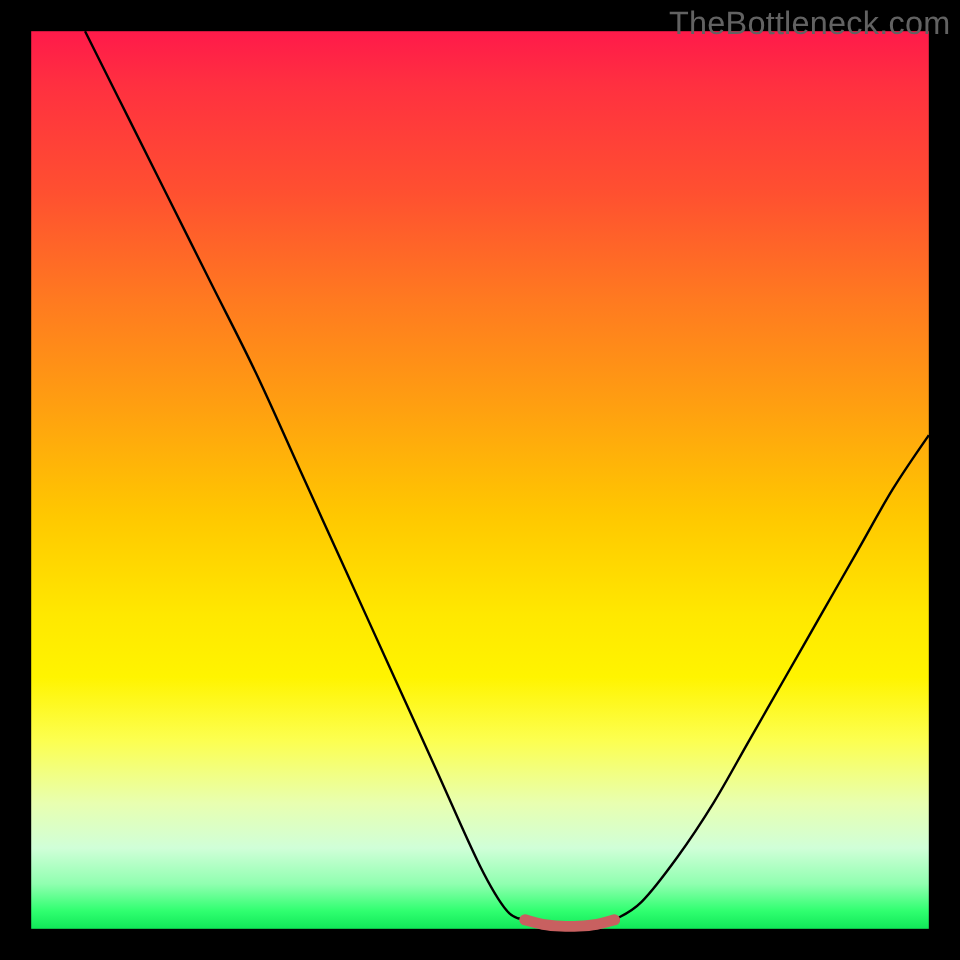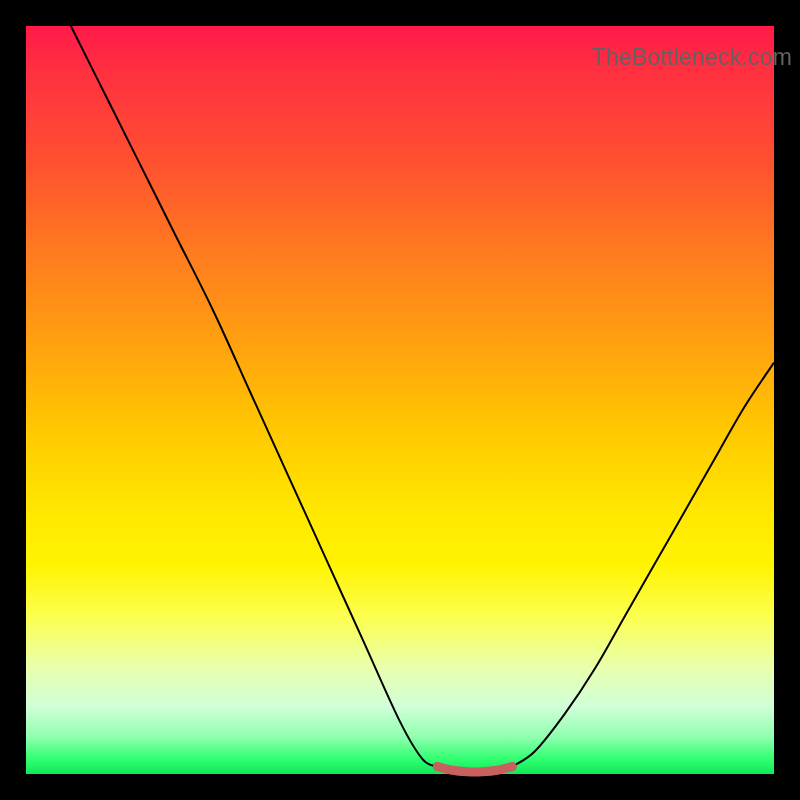--- a/index.html
+++ b/index.html
@@ -31,25 +31,24 @@
       #90ffb0 95%,
       #30ff70 98%,
       #10e858 100%
     );
   }
   .watermark {
     position: absolute;
     top: 4px;
     right: 8px;
     font-family: Arial, Helvetica, sans-serif;
-    font-size: 23px;
+    font-size: 27px;
     color: #626262;
     letter-spacing: 0.2px;
     z-index: 10;
-    margin-top: 40px;
   }
   svg.curves {
     position: absolute;
     left: 0;
     top: 0;
     width: 748px;
     height: 748px;
     overflow: visible;
   }
 </style>

